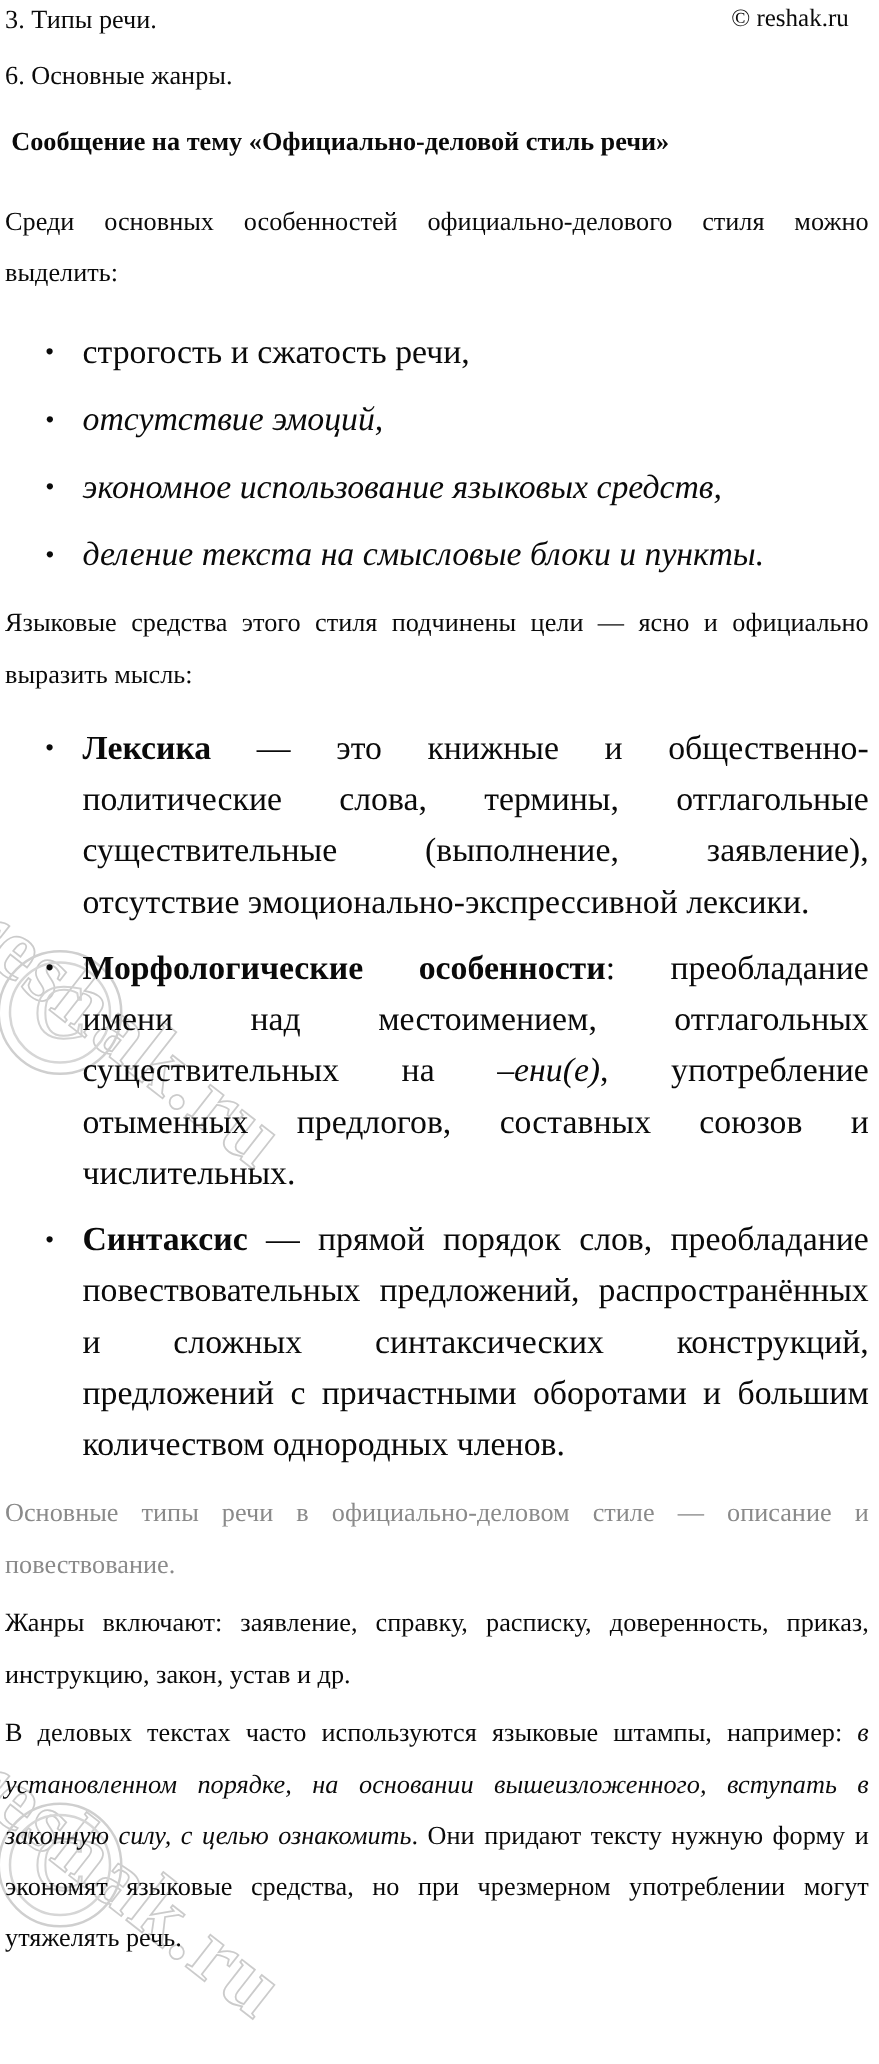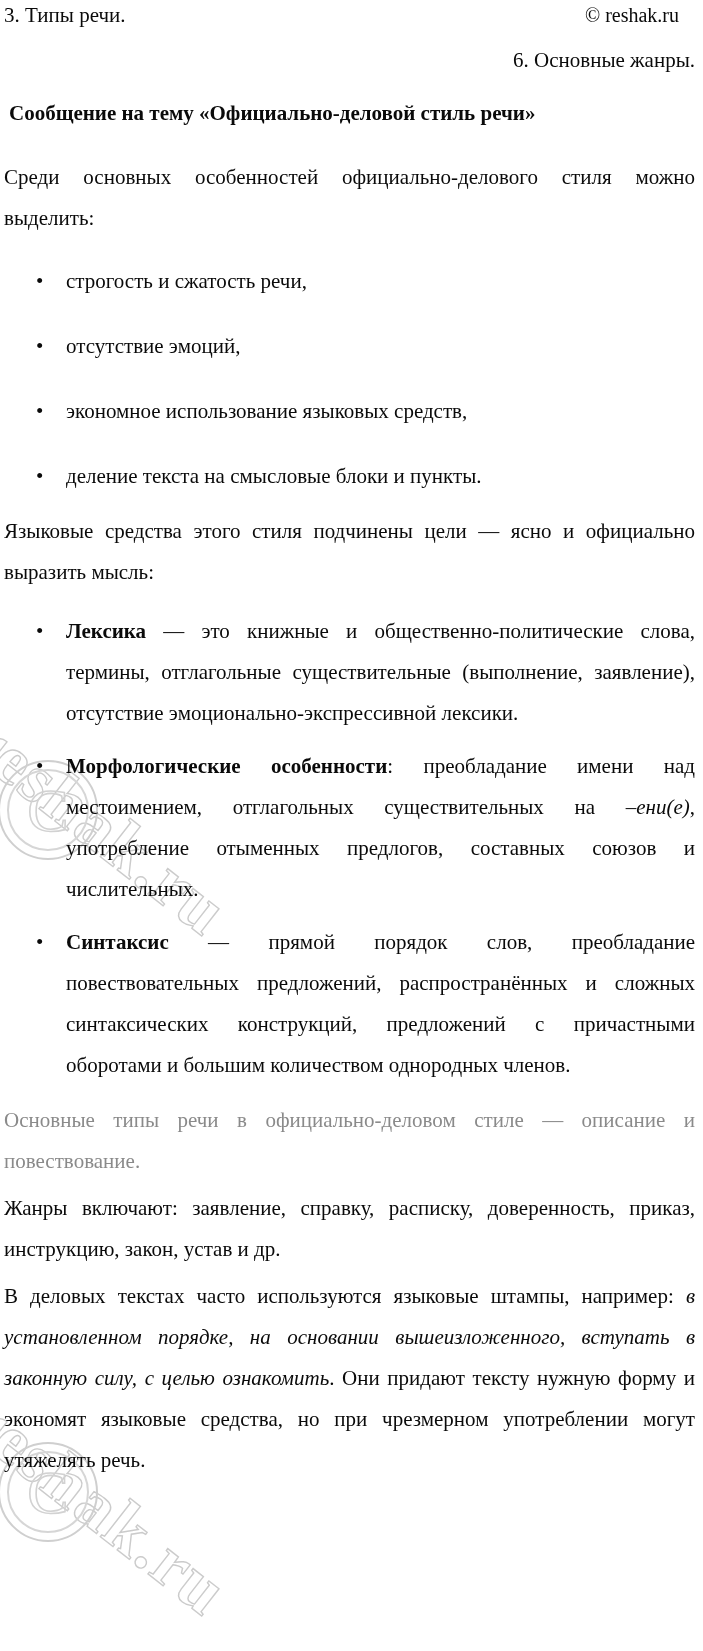--- a/index.html
+++ b/index.html
@@ -49,21 +49,21 @@
   .para {
     font-size: 21px;
     line-height: 41px;
     text-align: justify;
     text-justify: inter-word;
     margin: 0;
     padding: 0;
     position: relative;
     z-index: 2;
   }
-  .para.plain { text-align: right; }
+  .para.plain { text-align: left; }
 
   .spacer-6  { height: 6px; }
   .spacer-10 { height: 10px; }
   .spacer-14 { height: 14px; }
   .spacer-18 { height: 18px; }
   .spacer-22 { height: 22px; }
 
   .heading {
     font-size: 21px;
     line-height: 34px;
@@ -78,41 +78,42 @@
   ul.bullets {
     list-style: none;
     margin: 0;
     padding: 0;
     position: relative;
     z-index: 2;
   }
   ul.bullets > li {
     position: relative;
     padding-left: 62px;
-    font-size: 21px;
+    font-size: 27px;
     line-height: 41px;
     text-align: justify;
     text-justify: inter-word;
   }
   ul.bullets > li::before {
     content: "\2022";
     position: absolute;
     left: 32px;
     top: 0;
     font-size: 21px;
     line-height: 41px;
   }
   ul.bullets.simple > li {
     text-align: left;
   }
   ul.bullets > li + li {
     margin-top: 12px;
   }
   ul.bullets.simple > li + li {
-    margin-top: 24px;
+    margin-top: 13px;
+    font-style: italic;
   }
 
   b, .b { font-weight: bold; }
   i, .i { font-style: italic; }
   .fade2 { color: #8a8a8a; }
 
   
   .watermark {
     position: absolute;
     z-index: 1;

